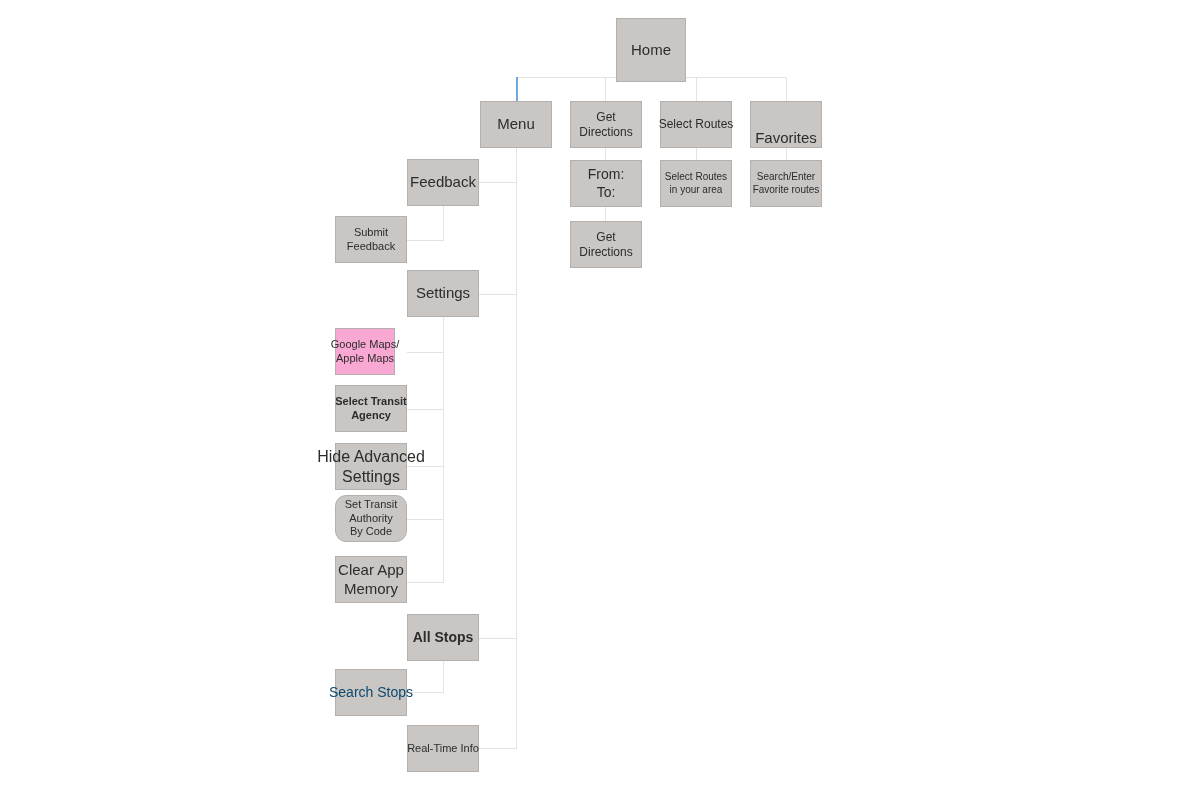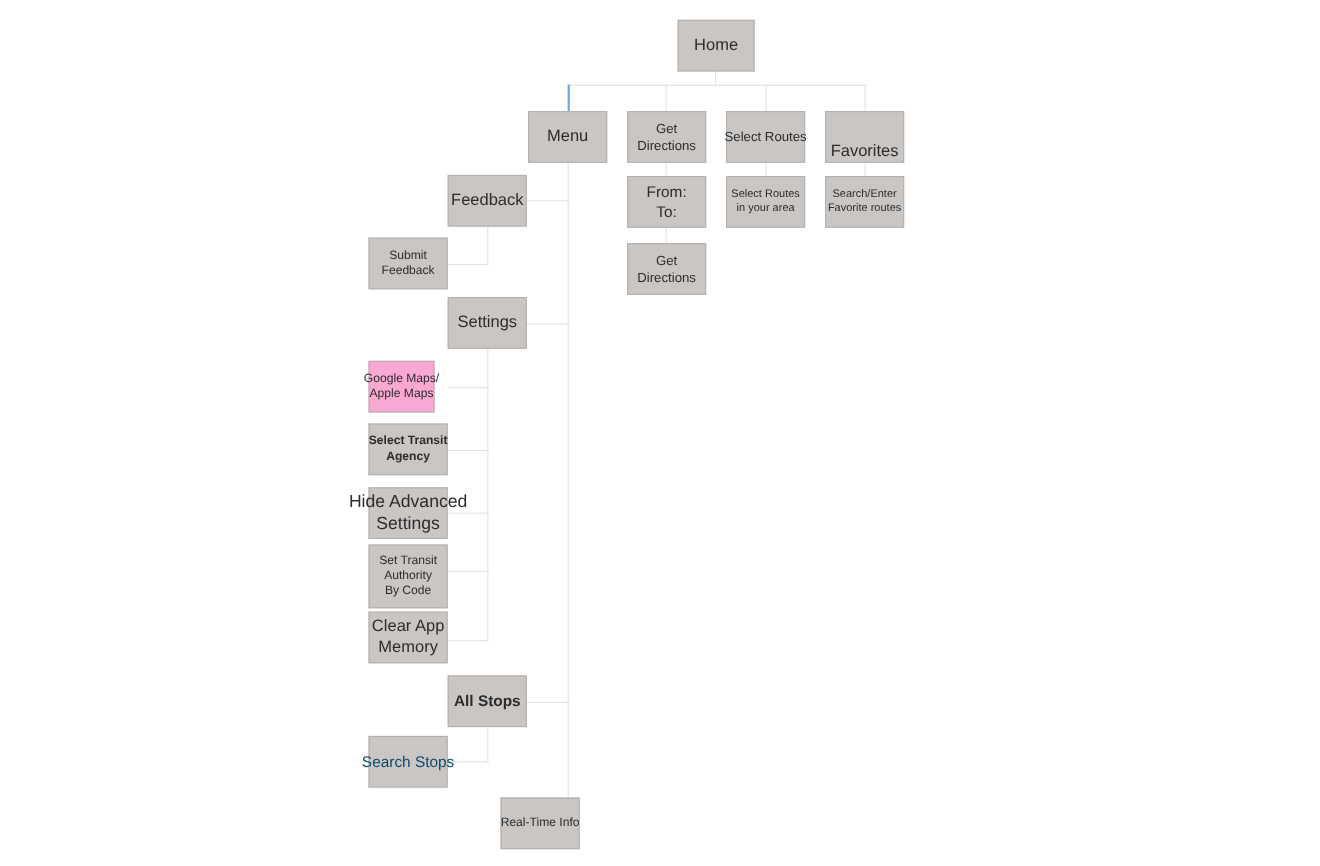--- a/index.html
+++ b/index.html
@@ -70,21 +70,21 @@
     <div class="conn" style="left: 443px; top: 206px; width: 1px; height: 35px; background: rgb(228, 227, 226);"></div>
     <div class="conn" style="left: 407px; top: 240px; width: 37px; height: 1px; background: rgb(228, 227, 226);"></div>
     <div class="conn" style="left: 443px; top: 317px; width: 1px; height: 266px; background: rgb(228, 227, 226);"></div>
     <div class="conn" style="left: 407px; top: 352px; width: 37px; height: 1px; background: rgb(228, 227, 226);"></div>
     <div class="conn" style="left: 407px; top: 409px; width: 37px; height: 1px; background: rgb(228, 227, 226);"></div>
     <div class="conn" style="left: 407px; top: 466px; width: 37px; height: 1px; background: rgb(228, 227, 226);"></div>
     <div class="conn" style="left: 407px; top: 519px; width: 37px; height: 1px; background: rgb(228, 227, 226);"></div>
     <div class="conn" style="left: 407px; top: 582px; width: 37px; height: 1px; background: rgb(228, 227, 226);"></div>
     <div class="conn" style="left: 443px; top: 661px; width: 1px; height: 32px; background: rgb(228, 227, 226);"></div>
     <div class="conn" style="left: 407px; top: 692px; width: 37px; height: 1px; background: rgb(228, 227, 226);"></div>
-    <div class="node" style="left: 616px; top: 18px; width: 70px; height: 47px; font-size: 15px; background: rgb(201, 198, 196); border-color: rgb(179, 176, 174); color: rgb(44, 44, 44);"><span>Home</span></div>
+    <div class="node" style="left: 616px; top: 18px; width: 70px; height: 64px; font-size: 15px; background: rgb(201, 198, 196); border-color: rgb(179, 176, 174); color: rgb(44, 44, 44);"><span>Home</span></div>
     <div class="node" style="left: 480px; top: 101px; width: 72px; height: 47px; font-size: 15px; background: rgb(201, 198, 196); border-color: rgb(179, 176, 174); color: rgb(44, 44, 44);"><span>Menu</span></div>
     <div class="node" style="left: 570px; top: 101px; width: 72px; height: 47px; font-size: 12px; background: rgb(201, 198, 196); border-color: rgb(179, 176, 174); color: rgb(44, 44, 44);"><span>Get
 Directions</span></div>
     <div class="node" style="left: 660px; top: 101px; width: 72px; height: 47px; font-size: 12px; background: rgb(201, 198, 196); border-color: rgb(179, 176, 174); color: rgb(44, 44, 44);"><span>Select Routes</span></div>
     <div class="node" style="left: 750px; top: 101px; width: 72px; height: 47px; font-size: 15px; background: rgb(201, 198, 196); border-color: rgb(179, 176, 174); color: rgb(44, 44, 44); align-items: flex-end;"><span>Favorites</span></div>
     <div class="node" style="left: 570px; top: 160px; width: 72px; height: 47px; font-size: 14px; background: rgb(201, 198, 196); border-color: rgb(179, 176, 174); color: rgb(44, 44, 44);"><span>From:
 To:</span></div>
     <div class="node" style="left: 660px; top: 160px; width: 72px; height: 47px; font-size: 10px; background: rgb(201, 198, 196); border-color: rgb(179, 176, 174); color: rgb(44, 44, 44);"><span>Select Routes
 in your area</span></div>
     <div class="node" style="left: 750px; top: 160px; width: 72px; height: 47px; font-size: 10px; background: rgb(201, 198, 196); border-color: rgb(179, 176, 174); color: rgb(44, 44, 44);"><span>Search/Enter
@@ -94,21 +94,21 @@
     <div class="node" style="left: 407px; top: 159px; width: 72px; height: 47px; font-size: 15px; background: rgb(201, 198, 196); border-color: rgb(179, 176, 174); color: rgb(44, 44, 44);"><span>Feedback</span></div>
     <div class="node" style="left: 335px; top: 216px; width: 72px; height: 47px; font-size: 11px; background: rgb(201, 198, 196); border-color: rgb(179, 176, 174); color: rgb(44, 44, 44);"><span>Submit
 Feedback</span></div>
     <div class="node" style="left: 407px; top: 270px; width: 72px; height: 47px; font-size: 15px; background: rgb(201, 198, 196); border-color: rgb(179, 176, 174); color: rgb(44, 44, 44);"><span>Settings</span></div>
     <div class="node" style="left: 335px; top: 328px; width: 60px; height: 47px; font-size: 11px; background: #f9a8d4; border-color: rgb(179, 176, 174); color: rgb(44, 44, 44); text-align: center;"><span>Google Maps/
 Apple Maps</span></div>
     <div class="node" style="left: 335px; top: 385px; width: 72px; height: 47px; font-size: 11px; background: rgb(201, 198, 196); border-color: rgb(179, 176, 174); color: rgb(44, 44, 44); font-weight: bold;"><span>Select Transit
 Agency</span></div>
     <div class="node" style="left: 335px; top: 443px; width: 72px; height: 47px; font-size: 16px; background: rgb(201, 198, 196); border-color: rgb(179, 176, 174); color: rgb(44, 44, 44);"><span>Hide Advanced
 Settings</span></div>
-    <div class="node" style="left: 335px; top: 495px; width: 72px; height: 58px; font-size: 11px; background: rgb(201, 198, 196); border-color: rgb(179, 176, 174); color: rgb(44, 44, 44);"><span>Set Transit
+    <div class="node" style="left: 335px; top: 495px; width: 72px; height: 47px; font-size: 11px; background: rgb(201, 198, 196); border-color: rgb(179, 176, 174); color: rgb(44, 44, 44); border-radius: 11px;"><span>Set Transit
 Authority
 By Code</span></div>
     <div class="node" style="left: 335px; top: 556px; width: 72px; height: 47px; font-size: 15px; background: rgb(201, 198, 196); border-color: rgb(179, 176, 174); color: rgb(44, 44, 44);"><span>Clear App
 Memory</span></div>
     <div class="node" style="left: 407px; top: 614px; width: 72px; height: 47px; font-size: 14px; background: rgb(201, 198, 196); border-color: rgb(179, 176, 174); color: rgb(44, 44, 44); font-weight: bold;"><span>All Stops</span></div>
     <div class="node" style="left: 335px; top: 669px; width: 72px; height: 47px; font-size: 14px; background: rgb(201, 198, 196); border-color: rgb(179, 176, 174); color: #0c4a6e;"><span>Search Stops</span></div>
-    <div class="node" style="left: 407px; top: 725px; width: 72px; height: 47px; font-size: 11px; background: rgb(201, 198, 196); border-color: rgb(179, 176, 174); color: rgb(44, 44, 44); margin-left: 48px;"><span>Real-Time Info</span></div>
+    <div class="node" style="left: 407px; top: 725px; width: 72px; height: 47px; font-size: 11px; background: rgb(201, 198, 196); border-color: rgb(179, 176, 174); color: rgb(44, 44, 44);"><span>Real-Time Info</span></div>
   </div>
 
 </body></html>

